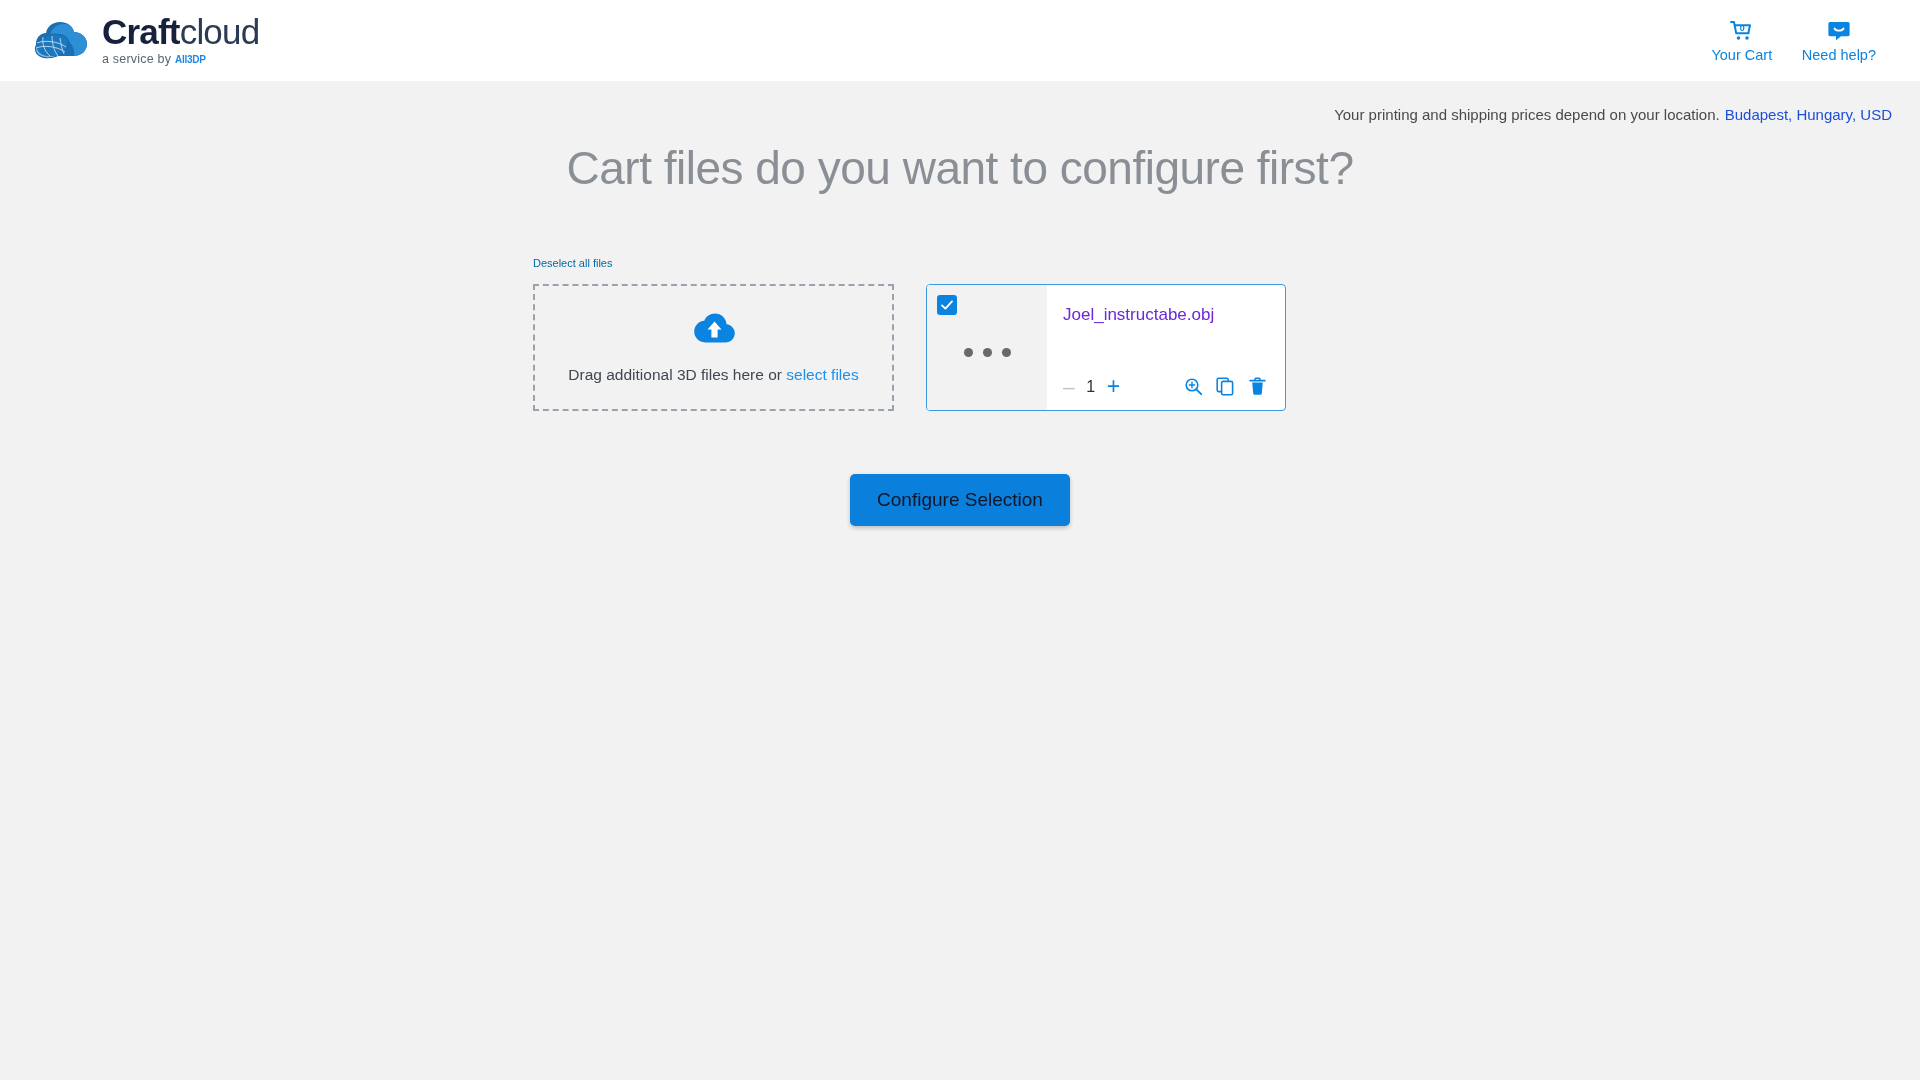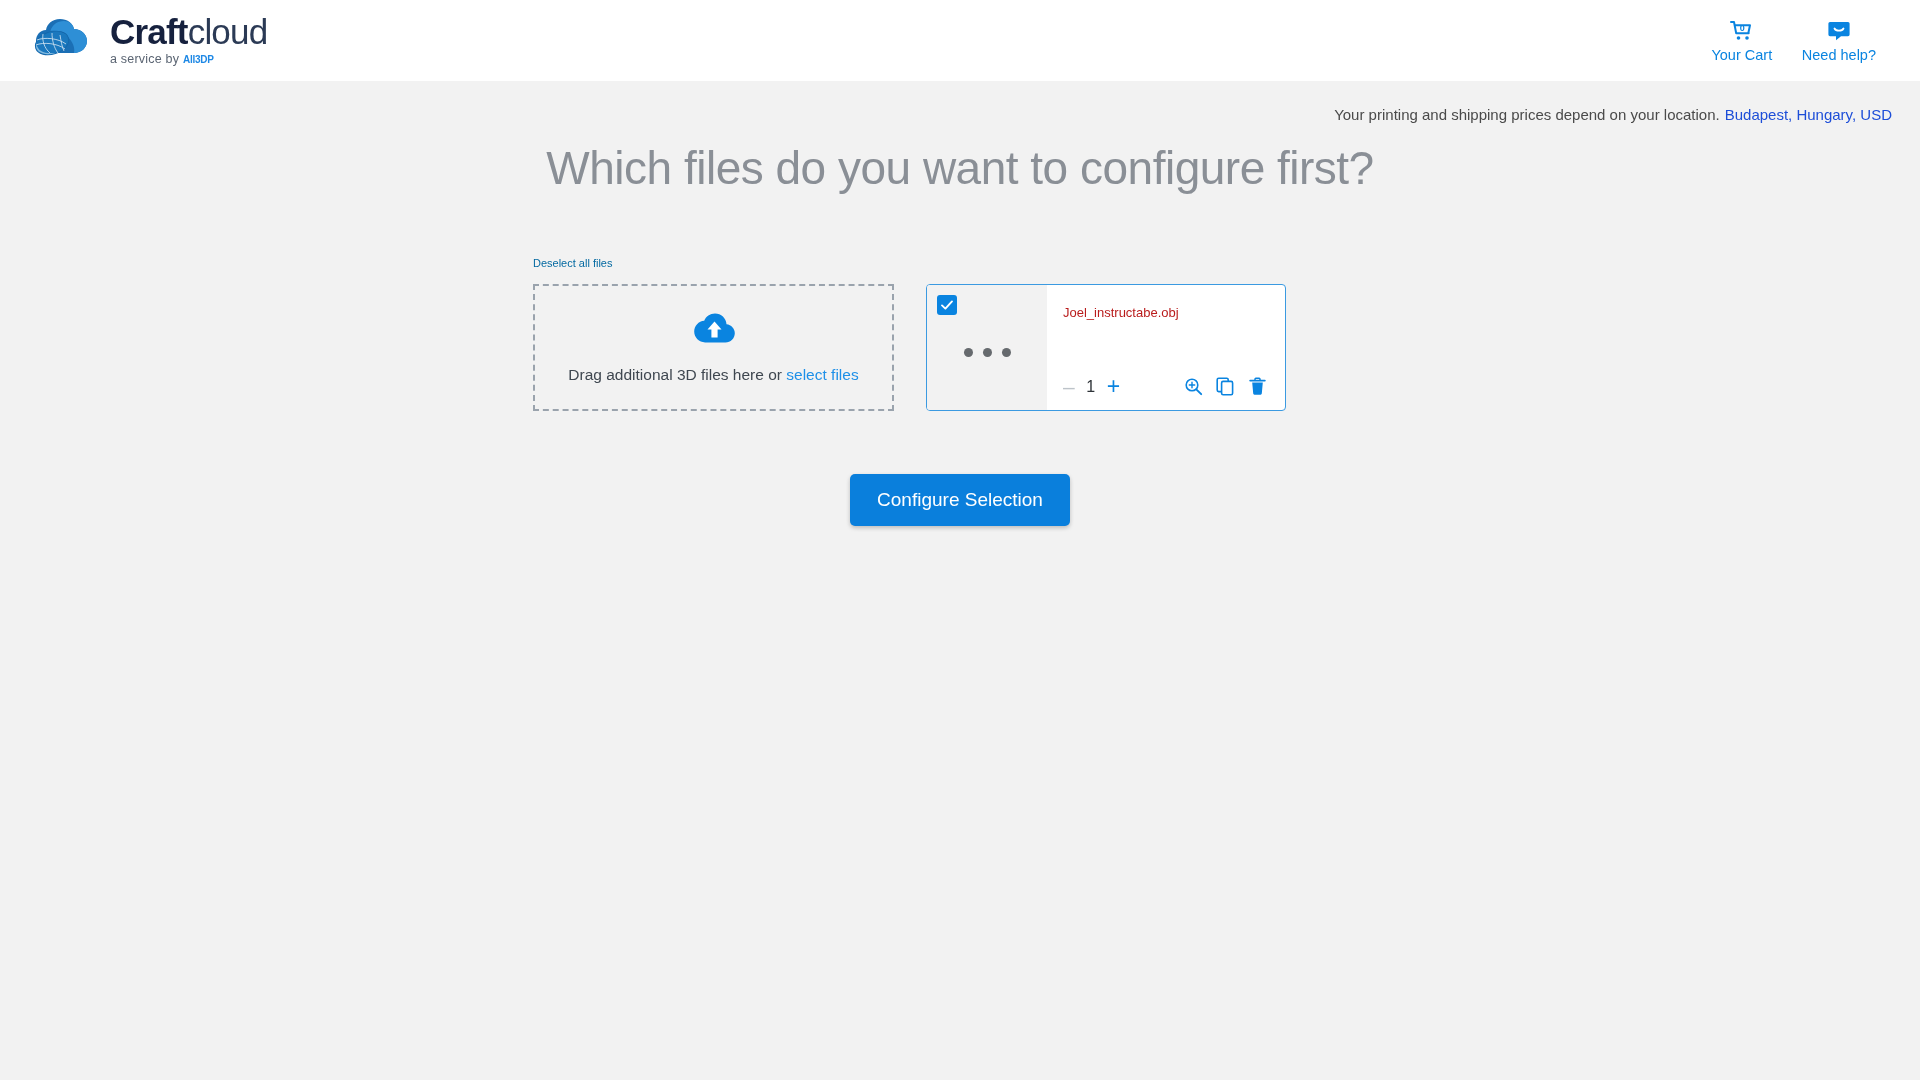--- a/index.html
+++ b/index.html
@@ -18,21 +18,22 @@
     background: #ffffff;
     display: flex;
     align-items: center;
     justify-content: space-between;
     padding: 0 24px 0 30px;
     position: relative;
   }
 
   .logo-wrap {
     display: flex;
-    gap: 18px;
+    align-items: center;
+    gap: 10px;
     height: 56px;
   }
   .logo-mark { width: 62px; height: 50px; flex: 0 0 62px; }
   .logo-text-block { display: flex; flex-direction: column; justify-content: center; }
   .logo-word {
     font-size: 35px;
     line-height: 34px;
     font-weight: bold;
     color: #16213e;
     letter-spacing: -0.8px;
@@ -185,22 +186,22 @@
   }
 
   .card-body {
     flex: 1;
     padding: 20px 14px 12px 16px;
     display: flex;
     flex-direction: column;
     justify-content: space-between;
   }
   .file-name {
-    font-size: 13px;
-    color: #b91c1c;
+    font-size: 17px;
+    color: #6d28d9;
     white-space: nowrap;
     overflow: hidden;
     text-overflow: ellipsis;
   }
   .card-controls {
     display: flex;
     align-items: center;
     justify-content: space-between;
     padding-right: 4px;
   }
@@ -218,21 +219,21 @@
   .card-icon-btn {
     background: none; border: none; padding: 0; cursor: pointer;
     display: flex; align-items: center; justify-content: center;
     width: 20px; height: 20px;
   }
 
   
   .cta-wrap { display: flex; justify-content: center; margin-top: 63px; }
   .cta-button {
     background: #0a7fdc;
-    color: #ffffff;
+    color: #0f172a;
     border: none;
     border-radius: 5px;
     font-size: 19px;
     font-family: "Liberation Sans", sans-serif;
     padding: 15px 27px;
     cursor: pointer;
     box-shadow: 0 2px 4px rgba(0,0,0,0.22);
   }
 </style>
 </head>
@@ -298,21 +299,21 @@
     </a>
 
   </div>
 </div>
 
 <div class="location-bar">
   <span>Your printing and shipping prices depend on your location.</span>
   <span class="loc-link">Budapest, Hungary, USD</span>
 </div>
 
-<h1 class="page-title">Which files do you want to configure first?</h1>
+<h1 class="page-title">Cart files do you want to configure first?</h1>
 
 <div class="selection-area">
 
 
   <span class="deselect-link">Deselect all files</span>
 
   <div class="files-row">
 
     <div class="dropzone">
       <span class="cloud">

